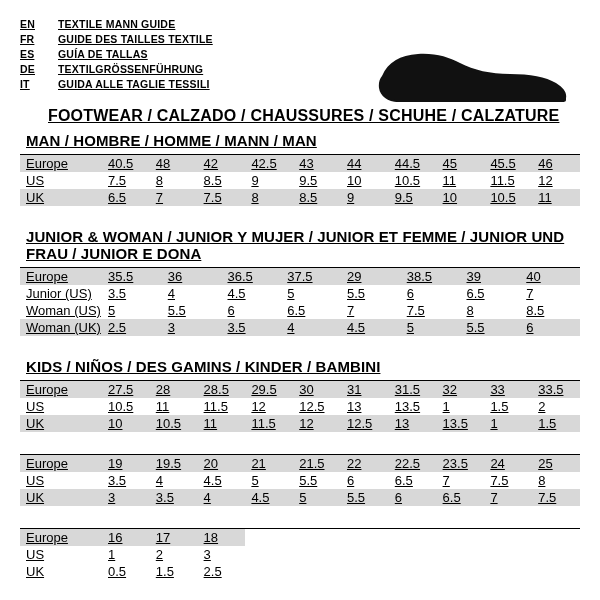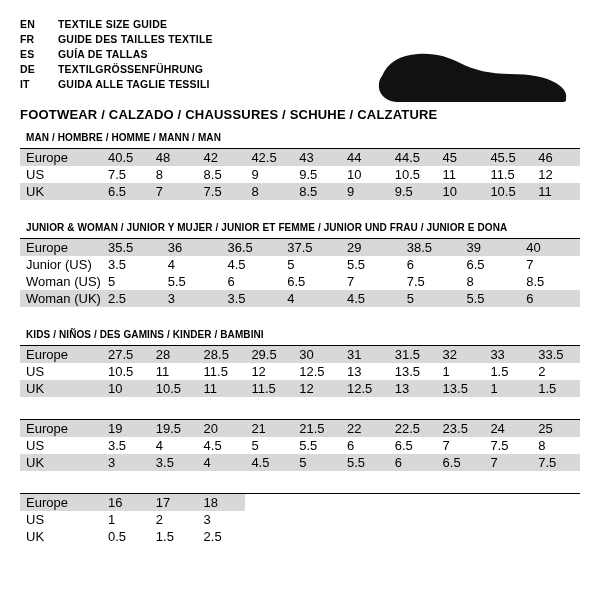--- a/index.html
+++ b/index.html
@@ -14,20 +14,21 @@
     color: #000000;
     position: relative;
     overflow: hidden;
   }
   .page {
     position: relative;
     width: 600px;
     height: 600px;
     box-sizing: border-box;
     padding: 18px 20px 0 20px;
+    text-decoration: underline;
   }
 
   
   .header {
     position: relative;
     height: 92px;
   }
   .lang-table {
     border-collapse: collapse;
     font-size: 10.5px;
@@ -46,31 +47,32 @@
   }
   .shoe-wrap {
     position: absolute;
     top: 18px;
     right: 6px;
     width: 200px;
     height: 72px;
   }
   .footwear-title {
     margin-top: 14px;
-    font-size: 13px;
+    font-size: 16px;
     font-weight: bold;
     letter-spacing: 0.2px;
+    margin-left: 28px;
   }
 
   
   .section {
     margin-top: 22px;
   }
   .section-title {
-    font-size: 10px;
+    font-size: 15px;
     font-weight: bold;
     padding: 0 0 5px 6px;
     letter-spacing: 0.1px;
   }
   .section-rule {
     height: 1px;
     background: #000000;
     width: 100%;
   }
   table.size {
@@ -100,21 +102,21 @@
 </head>
 <body>
 
 <div class="page">
 
   <div class="header">
     <table class="lang-table">
       <tbody>
         <tr>
           <td class="lang-code">EN</td>
-          <td>TEXTILE SIZE GUIDE</td>
+          <td>TEXTILE MANN GUIDE</td>
         </tr>
         <tr>
           <td class="lang-code">FR</td>
           <td>GUIDE DES TAILLES TEXTILE</td>
         </tr>
         <tr>
           <td class="lang-code">ES</td>
           <td>GUÍA DE TALLAS</td>
         </tr>
         <tr>

